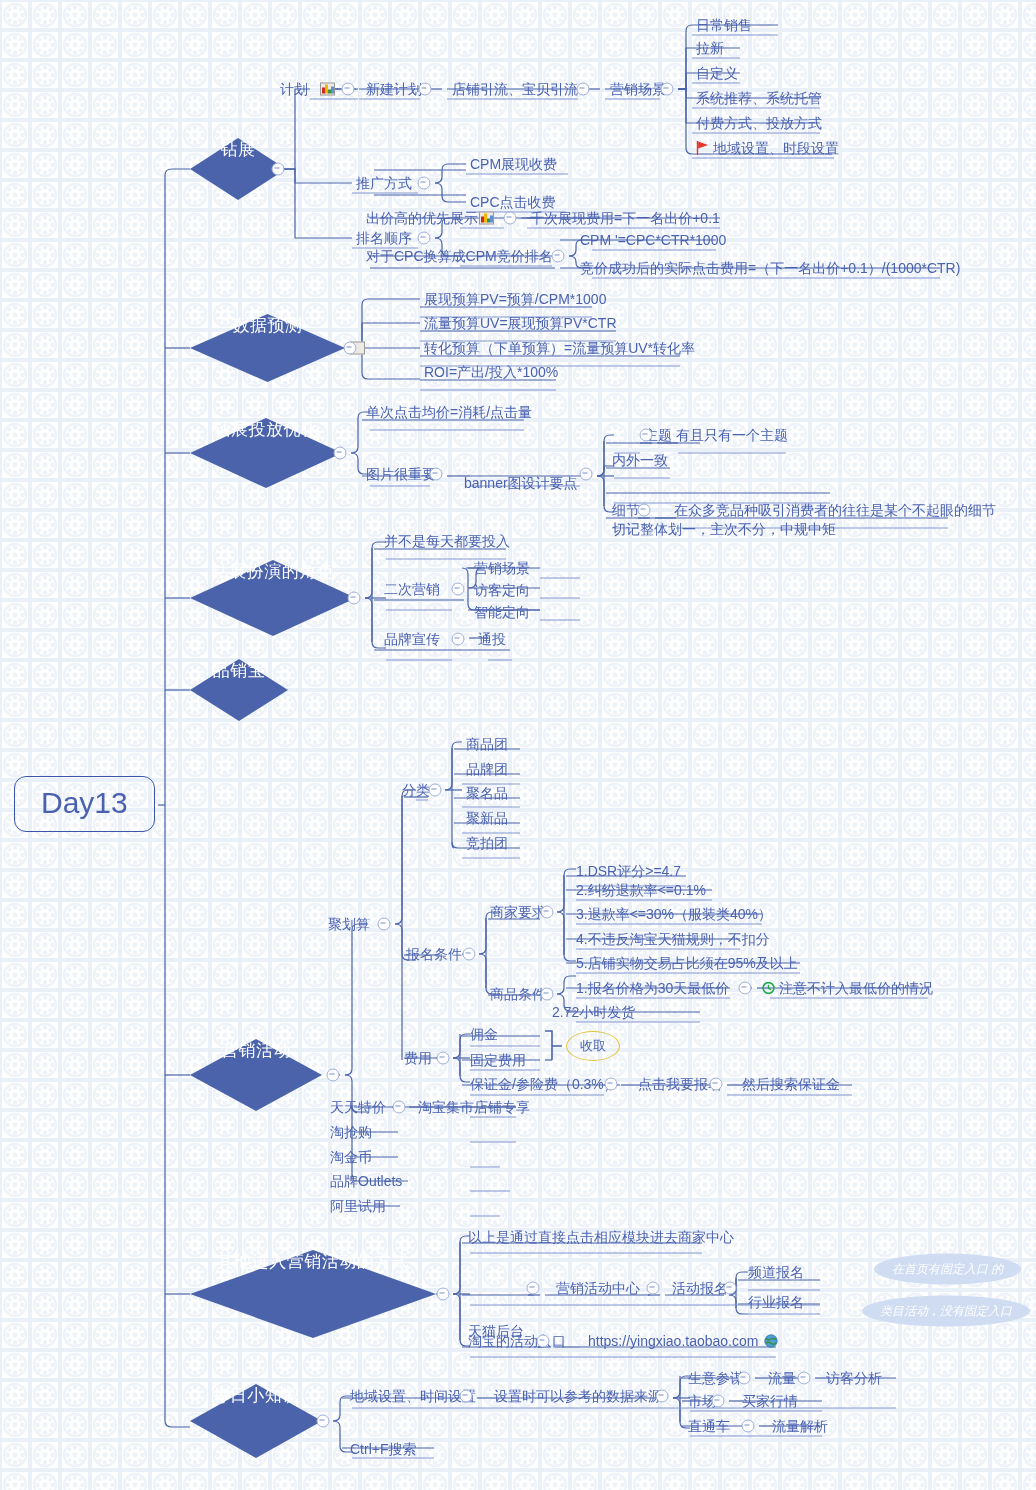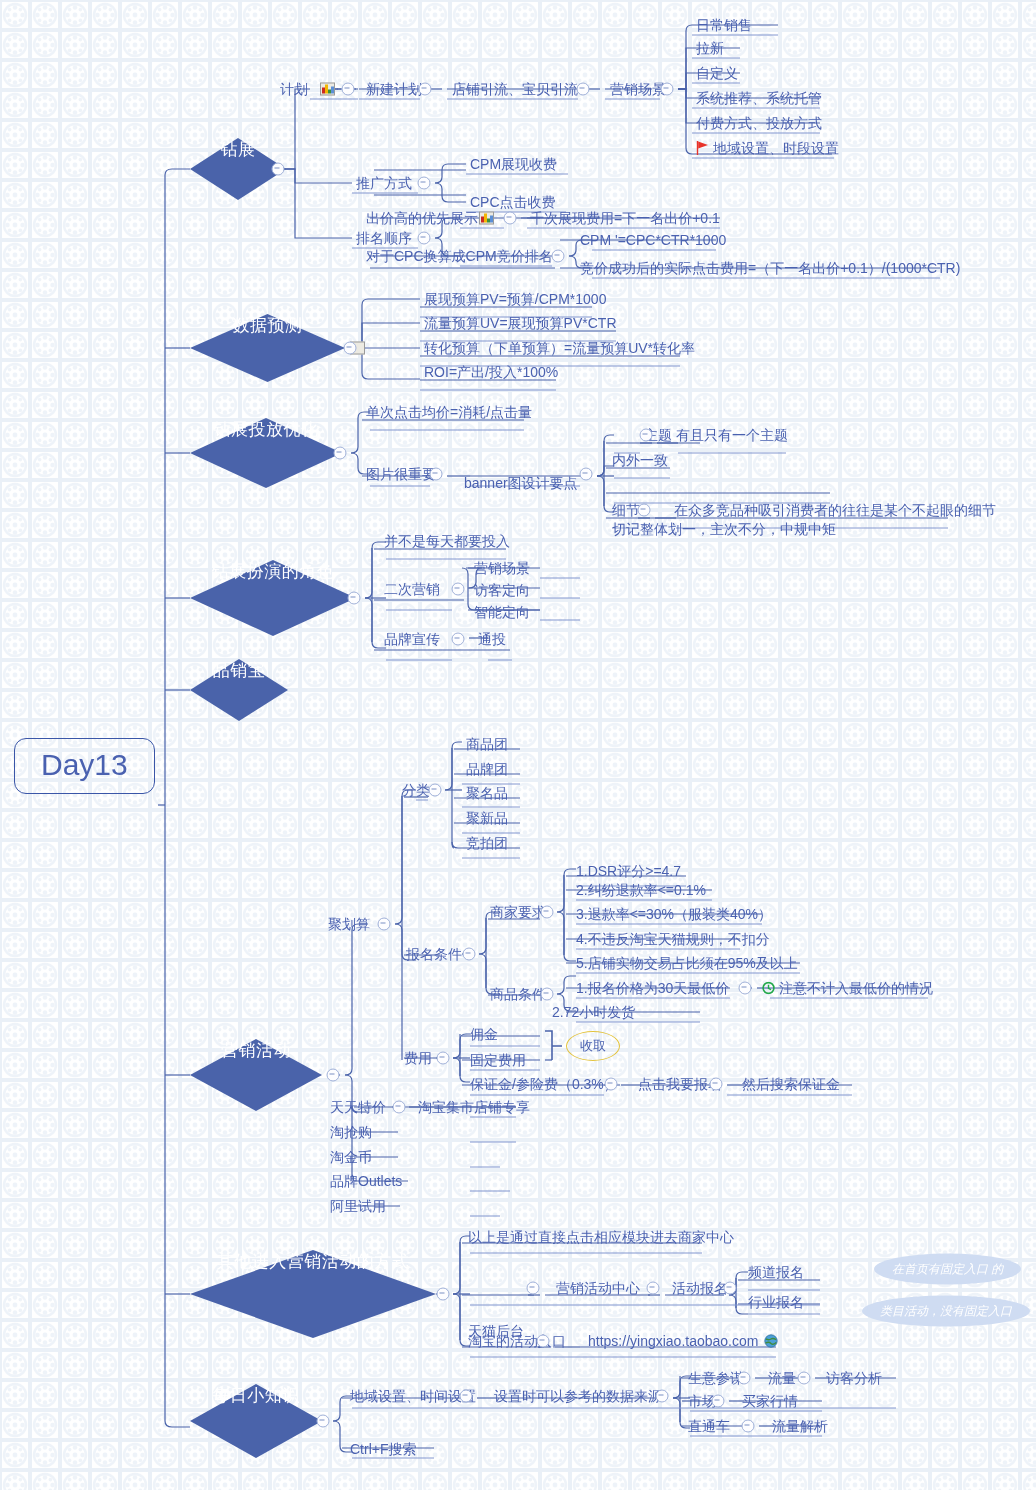--- a/index.html
+++ b/index.html
@@ -437,21 +437,21 @@
     <path d="M748 1314 H820"></path>
     <path d="M352 1408 H896"></path>
     <path d="M352 1458 H434"></path>
     <path d="M690 1411 H822"></path>
     <path d="M690 1436 H822"></path>
   </g>
 </svg>
 
 <div id="nodes">
 
-  <div class="node root" style="left:14px;top:766px;">
+  <div class="node root" style="left:14px;top:804px;">
     <span>Day13</span>
   </div>
 
   <div class="node diamond" style="left:190px;top:169px;width:96px;height:62px;">
     <div class="dshape"></div>
     <span>钻展</span>
   </div>
   <div class="tog" style="left:278px;top:169px;"></div>
 
   <div class="node topic" style="left:280px;top:89px;">

